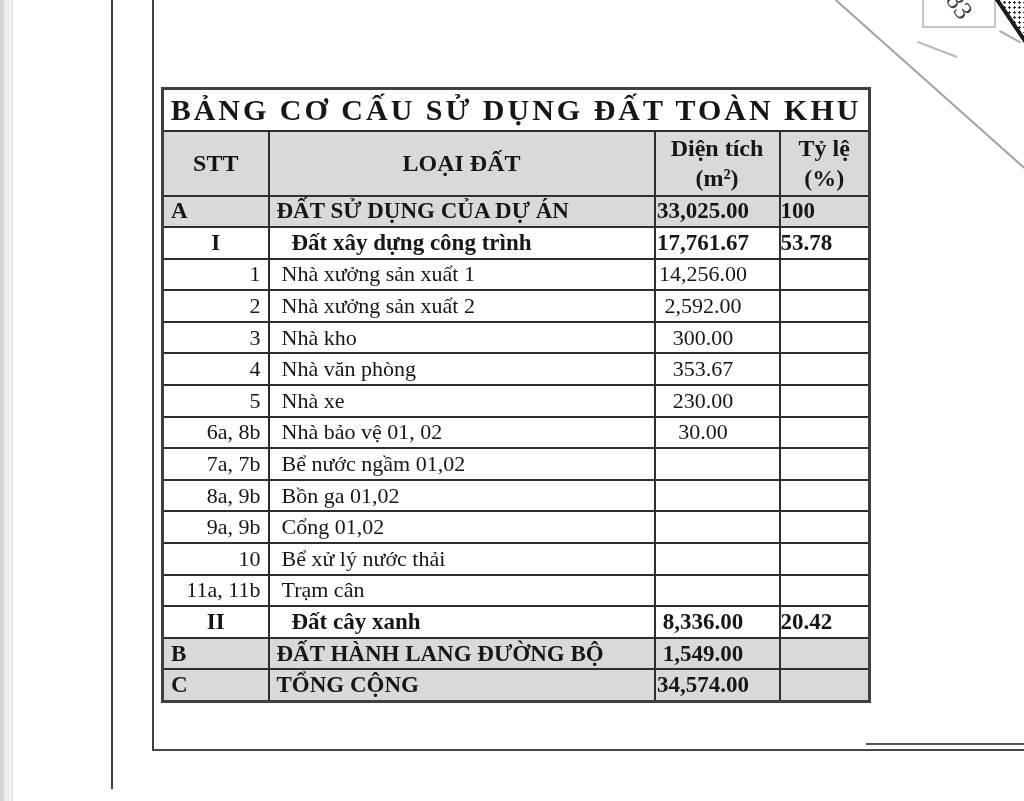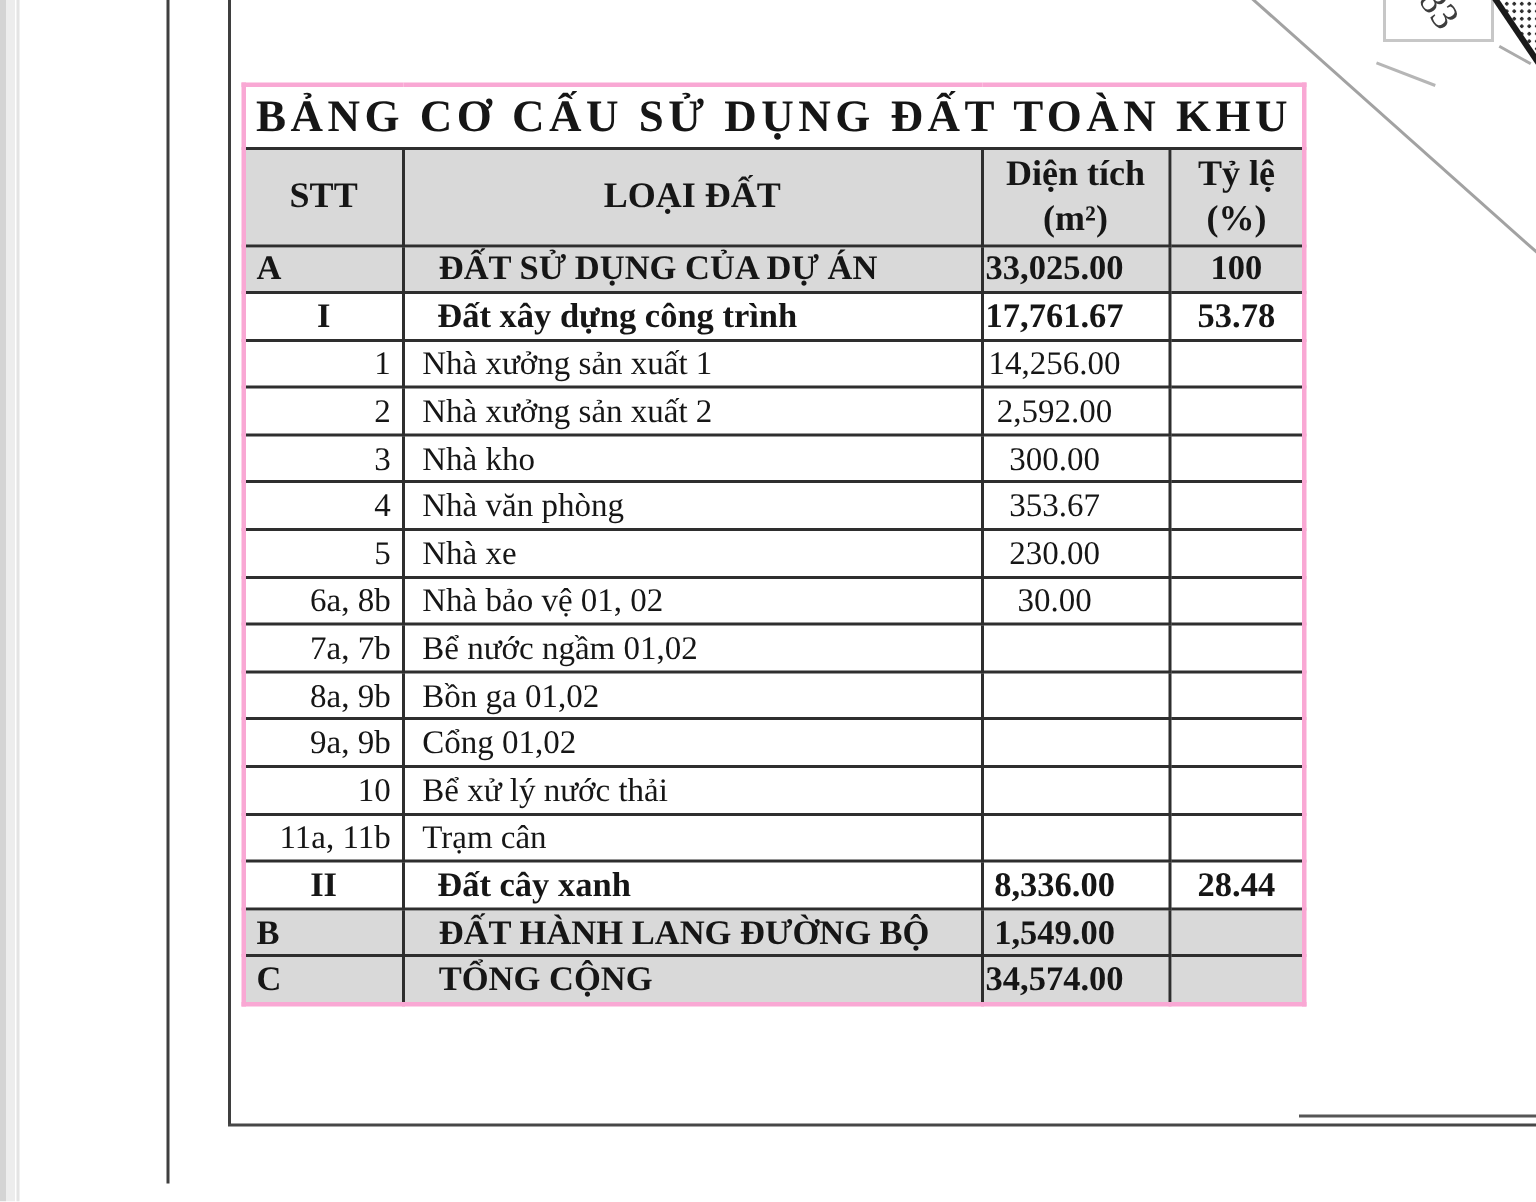--- a/index.html
+++ b/index.html
@@ -36,39 +36,39 @@
   
   .label-83 { left:922px; top:-16px; width:74px; height:44px; background:#ffffff;
               border:2px solid #c7c7c7; display:flex; align-items:center; justify-content:center;
               overflow:visible; }
   .label-83 span { display:block; transform:rotate(55deg); font-size:26px; color:#3d3d3d;
                    font-family:"Liberation Serif","DejaVu Serif",serif; }
 
   
   .table-wrap { left:161px; top:55px; width:707px; }
   table { border-collapse:collapse; table-layout:fixed; width:707px;
-          border:3px solid #f9a8d4; }
+          border:3px solid #404040;margin-top:32px; }
   td { border:2px solid #2e2e2e; overflow:hidden; white-space:nowrap; }
 
   .title-cell { height:42px; text-align:center; font-weight:bold; font-size:30px;
                 letter-spacing:3px; background:#ffffff; }
 
   .head-cell { height:65px; background:#d9d9d9; text-align:center;
                font-weight:bold; font-size:24px; line-height:1.25; vertical-align:middle; }
 
   tbody td { height:31.6px; font-size:22px; vertical-align:middle; }
 
   td.c-stt   {}
   td.c-label { }
   td.c-area  { text-align:center; padding-right:28px; }
-  td.c-ratio { text-align:center; }
+  td.c-ratio { text-align:left; }
 
   tr.section td { background:#d9d9d9; font-weight:bold; font-size:23px; }
   tr.section td.c-stt   { text-align:left; padding-left:7px; }
-  tr.section td.c-label { padding-left:23px; }
+  tr.section td.c-label { padding-left:7px; }
 
   tr.group td { background:#ffffff; font-weight:bold; font-size:23px; }
   tr.group td.c-stt   { text-align:center; }
   tr.group td.c-label { padding-left:22px; }
 
   tr.item td { background:#ffffff; font-weight:normal; }
   tr.item td.c-stt   { text-align:right; padding-right:7px; }
   tr.item td.c-label { padding-left:12px;border-radius:11px; }
 </style>
 </head>
@@ -192,21 +192,21 @@
         <tr class="item">
     <td class="c-stt">11a, 11b</td>
     <td class="c-label">Trạm cân</td>
     <td class="c-area"></td>
     <td class="c-ratio"></td>
   </tr>
         <tr class="group">
     <td class="c-stt">II</td>
     <td class="c-label">Đất cây xanh</td>
     <td class="c-area">8,336.00</td>
-    <td class="c-ratio">28.44</td>
+    <td class="c-ratio">20.42</td>
   </tr>
         <tr class="section">
     <td class="c-stt">B</td>
     <td class="c-label">ĐẤT HÀNH LANG ĐƯỜNG BỘ</td>
     <td class="c-area">1,549.00</td>
     <td class="c-ratio"></td>
   </tr>
         <tr class="section">
     <td class="c-stt">C</td>
     <td class="c-label">TỔNG CỘNG</td>

